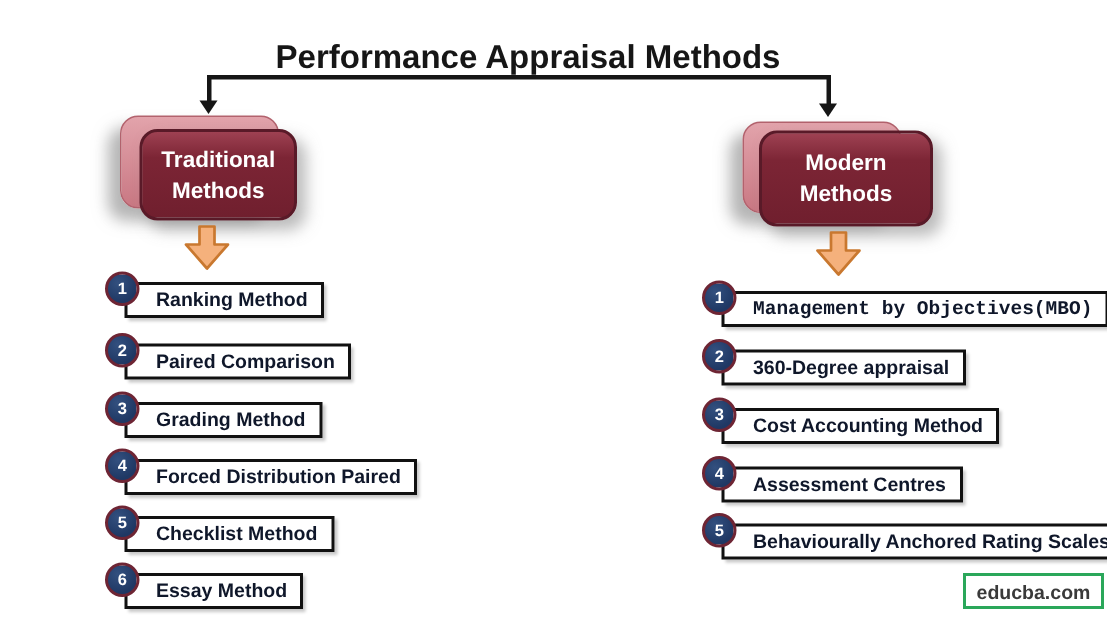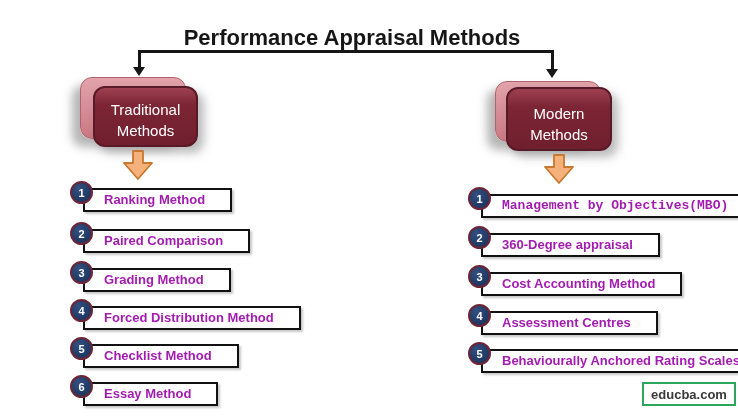--- a/index.html
+++ b/index.html
@@ -37,31 +37,31 @@
     position:absolute;border-radius:12px;
     background:linear-gradient(180deg,var(--pink) 0%,var(--pink-dark) 100%);
     border:1px solid #b2626d;
     box-shadow:-8px 8px 10px rgba(120,120,120,0.55);
   }
   .front-box{
     position:absolute;border-radius:12px;
     background:linear-gradient(180deg,var(--maroon-light) 0%,var(--maroon-dark) 30%,#701f2e 100%);
     border:2px solid var(--maroon-border);
     box-shadow:6px 6px 10px rgba(120,120,120,0.5);
-    display:flex;align-items:flex-end;justify-content:center;text-align:center;
-    color:#ffffff;font-weight:normal;font-size:15px;line-height:1.4;
+    display:flex;align-items:center;justify-content:center;text-align:center;
+    color:#ffffff;font-weight:bold;font-size:15px;line-height:1.4;
     padding:4px;box-sizing:border-box;
   }
   .down-arrow{position:absolute;}
   
   .item{position:absolute;}
   .item .box{
     background:#ffffff;border:2px solid #111111;
-    padding:2px 25px 3px 19px;
-    font-size:13px;font-weight:bold;color:#a21caf;white-space:nowrap;
+    padding:2px 9px 3px 19px;
+    font-size:13px;font-weight:bold;color:#0f172a;white-space:nowrap;
     box-shadow:2px 2px 2px rgba(0,0,0,0.22);
   }
   .item .num{
     position:absolute;left:-13px;top:-7px;width:19px;height:19px;
     border-radius:50%;
     background:radial-gradient(circle at 35% 30%,#33507f 0%,var(--navy) 70%);
     border:2px solid var(--ring);
     color:#ffffff;font-size:11px;font-weight:bold;
     display:flex;align-items:center;justify-content:center;z-index:2;
   }
@@ -89,25 +89,25 @@
     <div class="shadow-box" style="left: 80px; top: 77px; width: 104px; height: 60px;"></div>
     <div class="front-box" style="left: 93px; top: 86px; width: 105px; height: 61px;">
       <span>Traditional Methods</span>
     </div>
     <div class="down-arrow" style="left: 121px; top: 150px;"><svg width="34" height="30" viewBox="0 0 34 30">
         <path d="M12 1 H22 V13 H31 L17 29 L3 13 H12 Z" style="fill:var(--orange-fill);stroke:var(--orange-border);stroke-width:1.8;" stroke-linejoin="round"></path>
       </svg></div>
     <div class="item" style="left: 83px; top: 188px;"><span class="num">1</span><span class="box" style="display: inline-block;">Ranking Method</span></div>
     <div class="item" style="left: 83px; top: 229px;"><span class="num">2</span><span class="box" style="display: inline-block;">Paired Comparison</span></div>
     <div class="item" style="left: 83px; top: 268px;"><span class="num">3</span><span class="box" style="display: inline-block;">Grading Method</span></div>
-    <div class="item" style="left: 83px; top: 306px;"><span class="num">4</span><span class="box" style="display: inline-block;">Forced Distribution Method</span></div>
+    <div class="item" style="left: 83px; top: 306px;"><span class="num">4</span><span class="box" style="display: inline-block;">Forced Distribution Paired</span></div>
     <div class="item" style="left: 83px; top: 344px;"><span class="num">5</span><span class="box" style="display: inline-block;">Checklist Method</span></div>
     <div class="item" style="left: 83px; top: 382px;"><span class="num">6</span><span class="box" style="display: inline-block;">Essay Method</span></div>
     <div class="shadow-box" style="left: 495px; top: 81px; width: 104px; height: 59px;"></div>
-    <div class="front-box" style="left: 506px; top: 87px; width: 106px; height: 64px;">
+    <div class="front-box" style="left: 506px; top: 87px; width: 116px; height: 64px;">
       <span>Modern Methods</span>
     </div>
     <div class="down-arrow" style="left: 542px; top: 154px;"><svg width="34" height="30" viewBox="0 0 34 30">
         <path d="M12 1 H22 V13 H31 L17 29 L3 13 H12 Z" style="fill:var(--orange-fill);stroke:var(--orange-border);stroke-width:1.8;" stroke-linejoin="round"></path>
       </svg></div>
     <div class="item" style="left: 481px; top: 194px;"><span class="num">1</span><span class="box" style="display: inline-block; font-family: Liberation Mono, monospace;">Management by Objectives(MBO)</span></div>
     <div class="item" style="left: 481px; top: 233px;"><span class="num">2</span><span class="box" style="display: inline-block;">360-Degree appraisal</span></div>
     <div class="item" style="left: 481px; top: 272px;"><span class="num">3</span><span class="box" style="display: inline-block;">Cost Accounting Method</span></div>
     <div class="item" style="left: 481px; top: 311px;"><span class="num">4</span><span class="box" style="display: inline-block;">Assessment Centres</span></div>
     <div class="item" style="left: 481px; top: 349px;"><span class="num">5</span><span class="box" style="display: inline-block;">Behaviourally Anchored Rating Scales</span></div>

